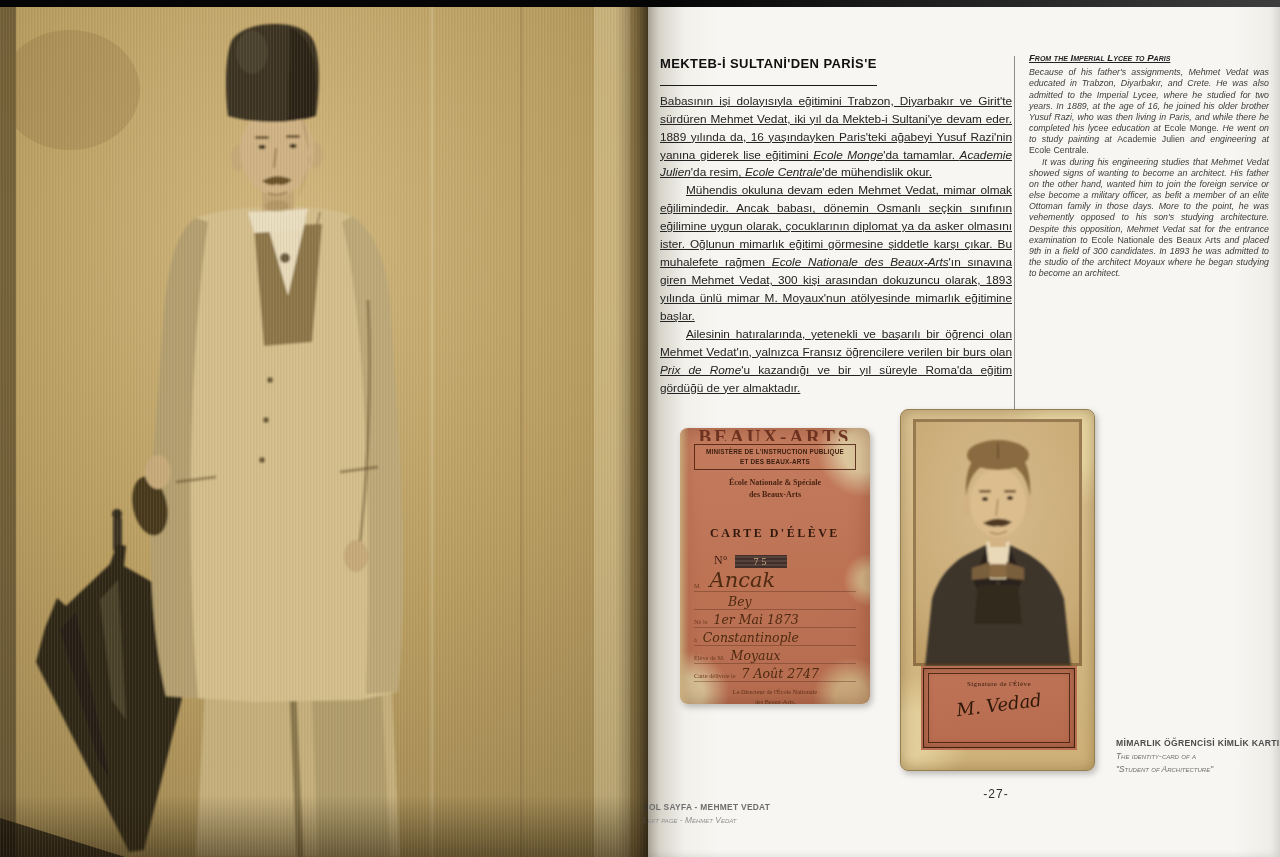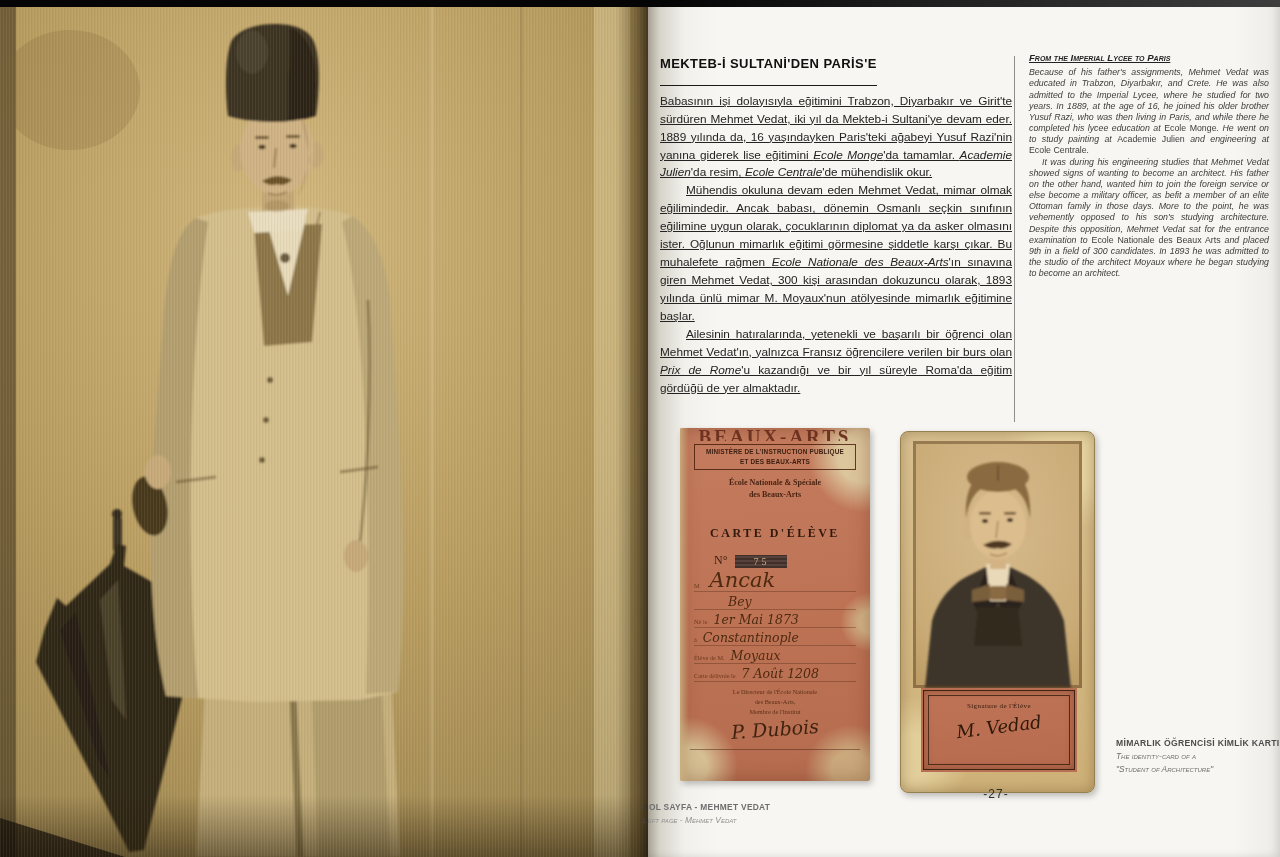--- a/index.html
+++ b/index.html
@@ -26,21 +26,21 @@
   .seg-i{font-style:italic;}
   .seg-r{font-style:normal;}
   .col-divider{position:absolute;left:366px;top:56px;width:1px;height:366px;background:#8d8d8d;}
   .en-col{position:absolute;left:381px;top:52px;width:240px;font-size:8.8px;line-height:1.27;
     color:#3c3c3c;text-align:justify;font-style:italic;}
   .en-col p{margin:0;}
   .en-col p + p{text-indent:13px;}
   .en-title{display:inline-block;font-weight:bold;font-variant:small-caps;font-size:9.6px;
     text-decoration:underline;margin-bottom:3px;color:#222;}
   
-  .card1{position:absolute;left:32px;top:428px;width:190px;height:353px;border-radius:2px;
+  .card1{position:absolute;left:32px;top:428px;width:190px;height:276px;border-radius:8px;
     background:
       radial-gradient(circle at 4% 96%,rgba(216,196,152,0.95) 0 5%,transparent 13%),
       radial-gradient(circle at 97% 8%,rgba(221,202,160,0.95) 0 7%,transparent 15%),
       radial-gradient(circle at 100% 55%,rgba(212,190,142,0.85) 0 4%,transparent 11%),
       radial-gradient(circle at 90% 97%,rgba(208,184,136,0.8) 0 5%,transparent 12%),
       linear-gradient(175deg,#c57d5f,#bd7254 55%,#b56c4f);
     box-shadow:inset 0 0 20px rgba(95,42,20,0.38),2px 3px 6px rgba(0,0,0,0.25);
     overflow:hidden;color:#3c1f12;}
   .card1::before{content:"";position:absolute;left:0;top:0;width:10px;height:100%;
     background:linear-gradient(90deg,rgba(205,178,128,0.85),rgba(205,178,128,0) 90%);}
@@ -61,21 +61,21 @@
     align-items:flex-end;min-height:17px;}
   .c1-lbl{font-size:6.3px;color:#6e3a1f;font-family:"Liberation Serif",serif;padding-bottom:2px;
     white-space:nowrap;}
   .c1-name{font-size:21px;line-height:1;margin-left:10px;}
   .c1-script{font-size:12.5px;line-height:1.1;margin-left:6px;}
   .c1-director{margin-top:5px;text-align:center;font-family:"Liberation Serif",serif;
     font-size:6.3px;line-height:1.6;color:#5d3118;}
   .c1-sign{margin-top:1px;text-align:center;font-size:19px;transform:rotate(-4deg);color:#3f2310;}
   .c1-hr{border:none;border-top:1px solid rgba(74,36,16,0.5);margin:9px 10px 0;}
   
-  .card2{position:absolute;left:252px;top:431px;width:193px;height:360px;border-radius:8px;
+  .card2{position:absolute;left:252px;top:409px;width:193px;height:360px;border-radius:8px;
     background:
       radial-gradient(circle at 92% 5%,rgba(231,213,162,0.95) 0 9%,transparent 20%),
       radial-gradient(circle at 5% 90%,rgba(228,209,158,0.9) 0 6%,transparent 16%),
       linear-gradient(170deg,#dac292,#cdb077);
     border:1px solid #97804f;box-shadow:inset 0 0 14px rgba(100,70,30,0.4),2px 3px 6px rgba(0,0,0,0.25);}
   .c2-photo{position:absolute;left:12px;top:9px;width:169px;height:247px;overflow:hidden;}
   .c2-label{position:absolute;left:22px;top:258px;width:150px;height:78px;
     background:linear-gradient(175deg,#bf7457,#b66a4e);
     border:1px solid #3f2211;box-shadow:0 0 0 2px #b96f52,inset 0 0 8px rgba(80,35,15,0.4);}
   .c2-label-inner{position:absolute;left:4px;top:4px;right:4px;bottom:4px;border:1px solid rgba(55,28,13,0.8);}
@@ -228,21 +228,21 @@
       <div class="c1-row">
         <span class="c1-lbl">à</span>
         <span class="hw c1-script">Constantinople</span>
       </div>
       <div class="c1-row">
         <span class="c1-lbl">Élève de M.</span>
         <span class="hw c1-script">Moyaux</span>
       </div>
       <div class="c1-row">
         <span class="c1-lbl">Carte délivrée le</span>
-        <span class="hw c1-script">7 Août 1208</span>
+        <span class="hw c1-script">7 Août 2747</span>
       </div>
       <div class="c1-director">
         <div>Le Directeur de l'École Nationale</div>
         <div>des Beaux-Arts,</div>
         <div>Membre de l'Institut</div>
       </div>
       <div class="hw c1-sign">P. Dubois</div>
       <hr class="c1-hr">
     </div>
 

